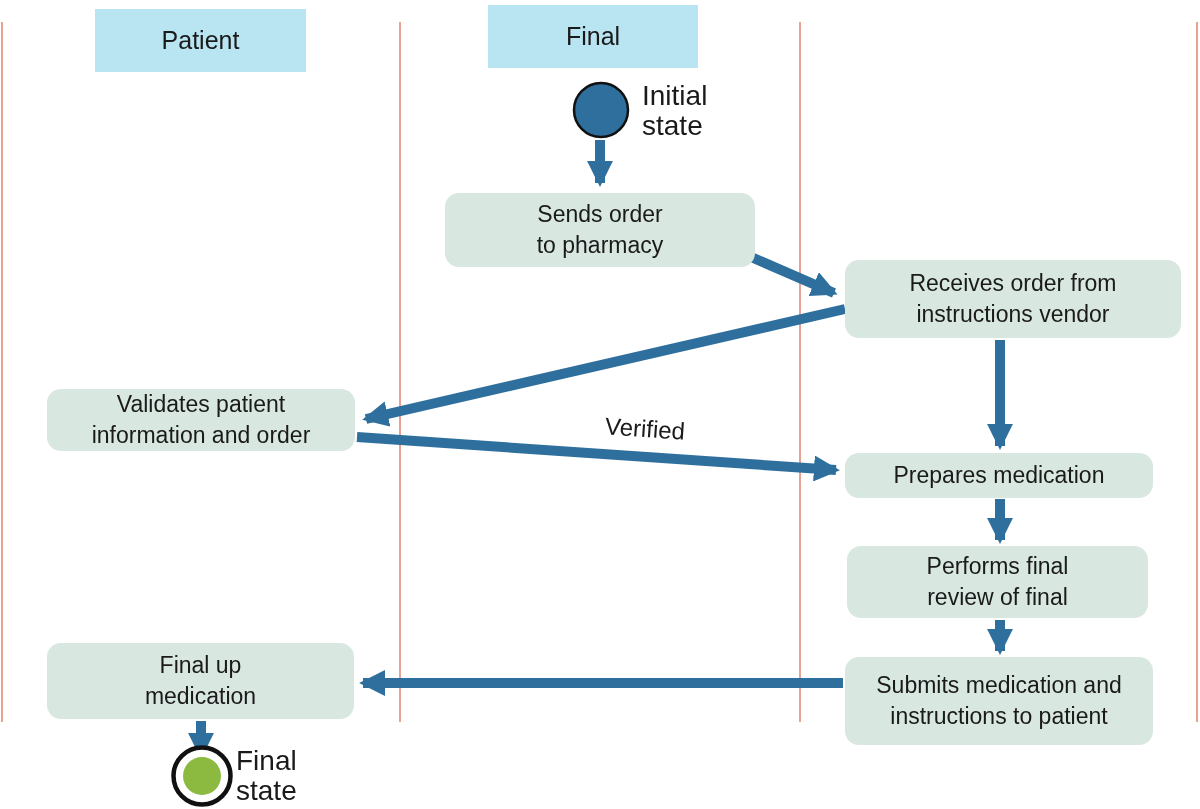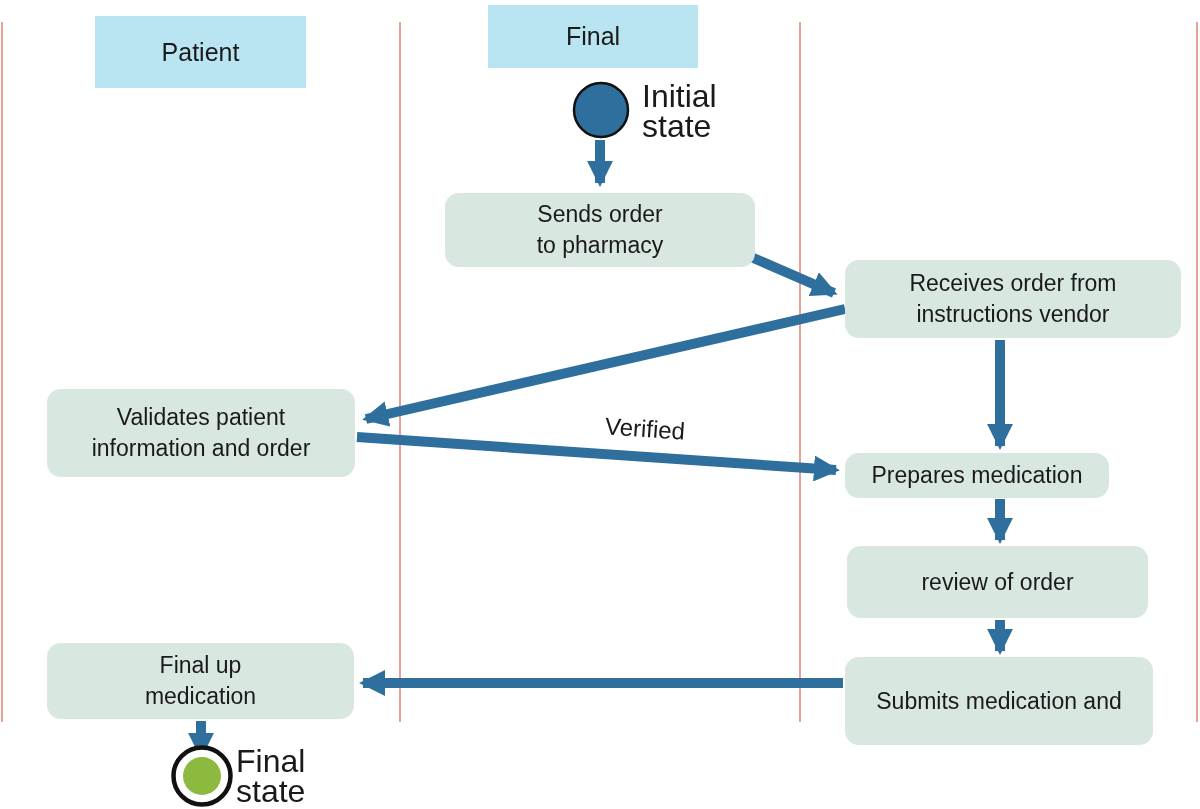--- a/index.html
+++ b/index.html
@@ -56,21 +56,21 @@
   }
   .edge { stroke: var(--arrow); stroke-width: 10; fill: none; }
   .arrowhead-shape { fill: var(--arrow); }
   .state-initial { fill: var(--initial-fill); stroke: #111111; stroke-width: 2.5; }
   .state-final-outer { fill: #ffffff; stroke: #111111; stroke-width: 4.5; }
   .state-final-inner { fill: var(--final-fill); }
 
   .state-label {
     position: absolute;
     color: var(--text);
-    font-size: 32px;
+    font-size: 28px;
     line-height: 30px;
     z-index: 3;
   }
   .edge-label {
     position: absolute;
     color: var(--text);
     font-size: 24px;
     z-index: 3;
     transform: rotate(4deg);
     white-space: nowrap;
@@ -79,21 +79,21 @@
 </head>
 <body>
 
 <div class="canvas">
 
   <div class="lane-line" style="left:1px"></div>
   <div class="lane-line" style="left:399px"></div>
   <div class="lane-line" style="left:799px"></div>
   <div class="lane-line" style="left:1196px"></div>
 
-  <div class="lane-header" style="left:95px;top:16px;width:211px;height:72px">
+  <div class="lane-header" style="left:95px;top:9px;width:211px;height:63px">
     <span>Patient</span>
   </div>
   <div class="lane-header" style="left:488px;top:5px;width:210px;height:63px">
     <span>Final</span>
   </div>
 
   <svg class="edges" viewBox="0 0 1200 809">
     <defs>
       <marker id="ah" viewBox="0 0 10 10" refX="8.5" refY="5" markerWidth="26" markerHeight="26" markerUnits="userSpaceOnUse" orient="auto">
         <path class="arrowhead-shape" d="M 0 0 L 10 5 L 0 10 z"></path>
@@ -130,35 +130,37 @@
   <div class="activity" style="left:445px;top:193px;width:310px;height:74px">
     <span class="line">Sends order</span>
     <span class="line">to pharmacy</span>
   </div>
 
   <div class="activity" style="left:845px;top:260px;width:336px;height:78px">
     <span class="line">Receives order from</span>
     <span class="line">instructions vendor</span>
   </div>
 
-  <div class="activity" style="left:47px;top:389px;width:308px;height:88px">
+  <div class="activity" style="left:47px;top:389px;width:308px;height:62px">
     <span class="line">Validates patient</span>
     <span class="line">information and order</span>
   </div>
 
-  <div class="activity" style="left:845px;top:453px;width:264px;height:45px">
+  <div class="activity" style="left:845px;top:453px;width:308px;height:45px">
     <span class="line">Prepares medication</span>
   </div>
 
   <div class="activity" style="left:847px;top:546px;width:301px;height:72px">
-    <span class="line">review of order</span>
+    <span class="line">Performs final</span>
+    <span class="line">review of final</span>
   </div>
 
   <div class="activity" style="left:845px;top:657px;width:308px;height:88px">
     <span class="line">Submits medication and</span>
+    <span class="line">instructions to patient</span>
   </div>
 
   <div class="activity" style="left:47px;top:643px;width:307px;height:76px">
     <span class="line">Final up</span>
     <span class="line">medication</span>
   </div>
 
 </div>
 
 </body></html>

